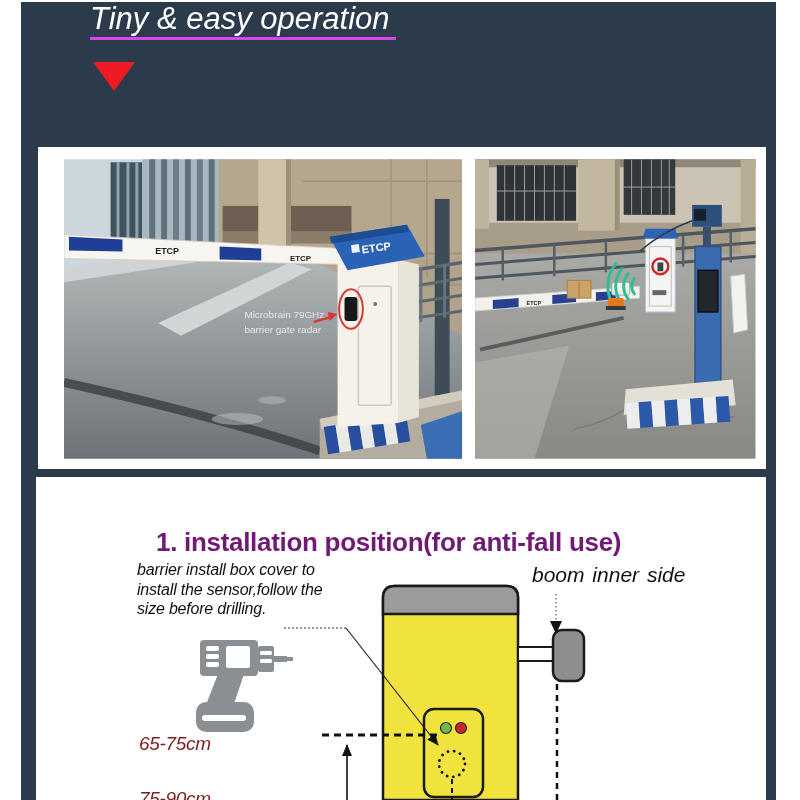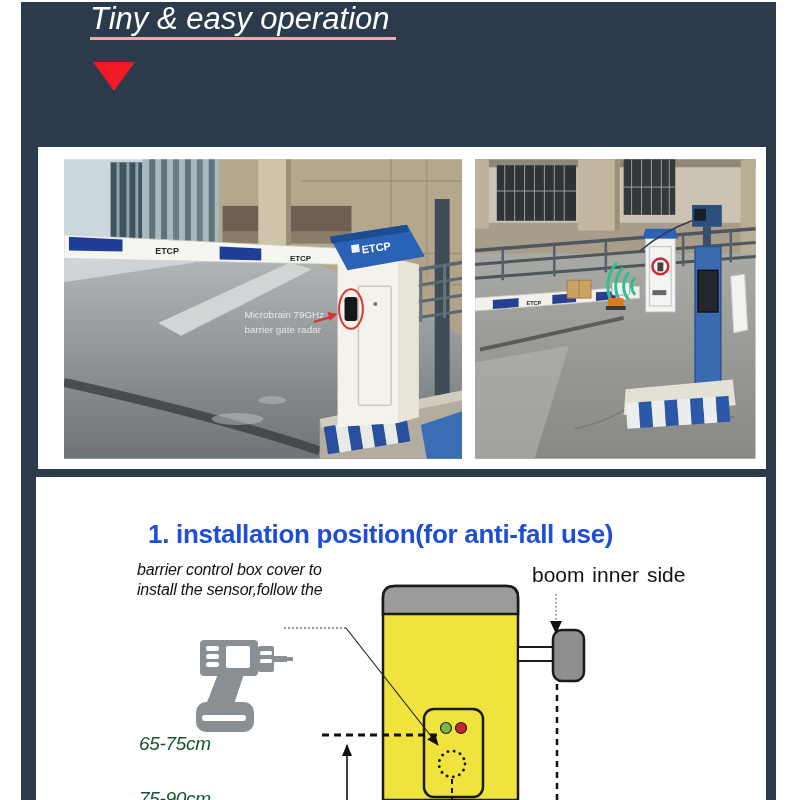--- a/index.html
+++ b/index.html
@@ -1,36 +1,36 @@
 <!DOCTYPE html>
 <html><head>
 <meta charset="utf-8">
 <style>
   html,body{margin:0;padding:0;background:#ffffff;}
   .page{position:relative;width:800px;height:800px;background:#ffffff;overflow:hidden;
         font-family:"Liberation Sans",sans-serif;}
   .navy{position:absolute;left:21px;top:2px;width:755px;height:798px;background:#2b3b4b;}
   .title{position:absolute;left:90px;top:2px;margin:0;color:#ffffff;
          font-style:italic;font-weight:400;font-size:31px;line-height:34px;
-         border-bottom:3px solid #fca5a5;padding:0 6px 1px 0;white-space:nowrap;}
+         border-bottom:3px solid #d946ef;padding:0 6px 1px 0;white-space:nowrap;}
   .tri{position:absolute;left:93px;top:62px;width:0;height:0;
        border-left:21px solid transparent;border-right:21px solid transparent;
        border-top:29px solid #ee1b24;}
   .photo-panel{position:absolute;left:38px;top:147px;width:728px;height:322px;background:#ffffff;
                box-sizing:border-box;padding:11px 10px 9px 26px;display:flex;gap:13px;}
   .bottom-panel{position:absolute;left:36px;top:477px;width:730px;height:323px;background:#ffffff;
                 overflow:hidden;}
-  .heading{position:absolute;left:112px;top:42px;margin:0;font-size:26px;font-weight:600;
-           color:#1d4ed8;letter-spacing:-0.3px;white-space:nowrap;}
+  .heading{position:absolute;left:112px;top:42px;margin:8px;font-size:26px;font-weight:600;
+           color:#701a75;letter-spacing:-0.3px;white-space:nowrap;}
   .note{position:absolute;left:101px;top:83px;font-style:italic;font-size:16px;line-height:19.5px;
         color:#101010;letter-spacing:-0.2px;}
   .note div{white-space:nowrap;}
-  .boom-label{position:absolute;left:496px;top:86px;font-size:21px;color:#111;
+  .boom-label{position:absolute;left:496px;top:86px;font-style:italic;font-size:21px;color:#111;
               word-spacing:2px;white-space:nowrap;}
-  .dim{position:absolute;left:103px;font-style:italic;font-size:19px;color:#14532d;
+  .dim{position:absolute;left:103px;font-style:italic;font-size:19px;color:#7f1d1d;
        letter-spacing:-0.3px;white-space:nowrap;}
   .dim1{top:256px;} .dim1n{top:278px;} .dim2{top:311px;}
   .diagram{position:absolute;left:0;top:0;}
   svg text{font-family:"Liberation Sans",sans-serif;}
 </style>
 </head>
 <body>
 
 <div class="page">
   <div class="navy"></div>
@@ -242,22 +242,23 @@
         <rect x="132" y="148" width="20" height="4" fill="#3a3a3a"></rect>
         <polygon points="258,118 272,116 275,172 261,175" fill="#f2f2ee" stroke="#cfcfc8" stroke-width="1"></polygon>
       </g>
     </svg>
   </div>
 
   <div class="bottom-panel">
     <h2 class="heading">1. installation position(for anti-fall use)</h2>
 
     <div class="note">
-      <div>barrier control box cover to</div>
+      <div>barrier install box cover to</div>
       <div>install the sensor,follow the</div>
+      <div>size before drilling.</div>
     </div>
 
     <div class="boom-label">boom inner side</div>
     <div class="dim dim1">65-75cm</div>
     <div class="dim dim2">75-90cm</div>
 
     <svg class="diagram" width="730" height="323" viewBox="0 0 730 323">
       <defs>
         <marker id="arr" markerWidth="14" markerHeight="12" refX="11" refY="5" orient="auto" markerUnits="userSpaceOnUse">
           <path d="M0,0 L12,5 L0,10 Z" fill="#111111"></path>

